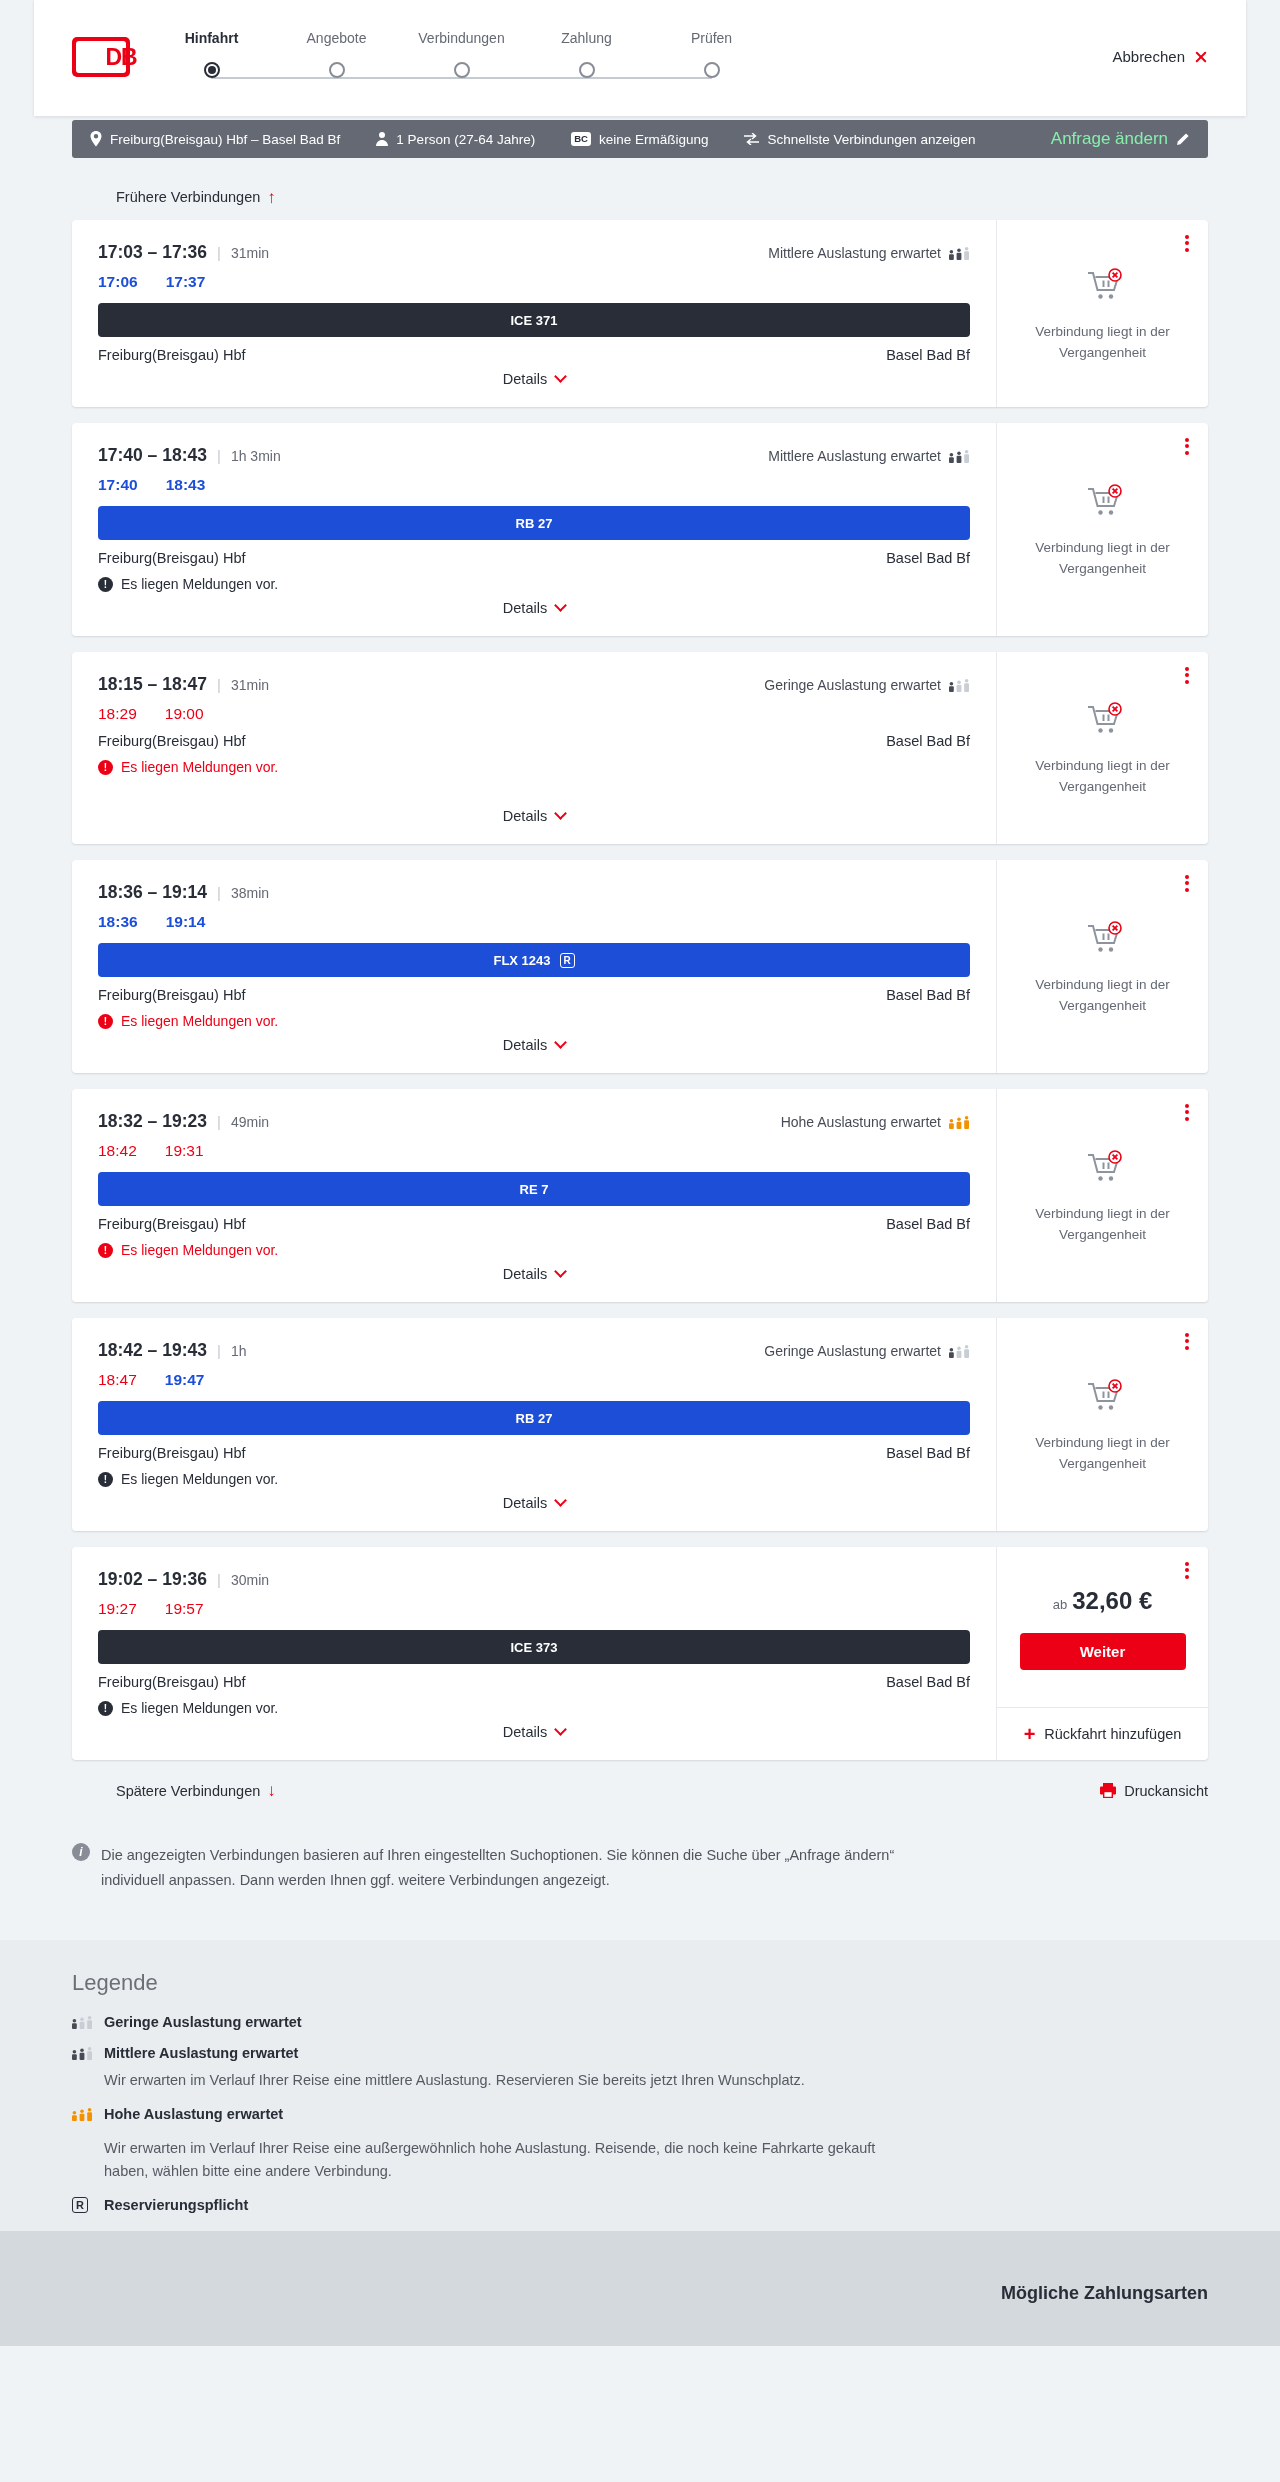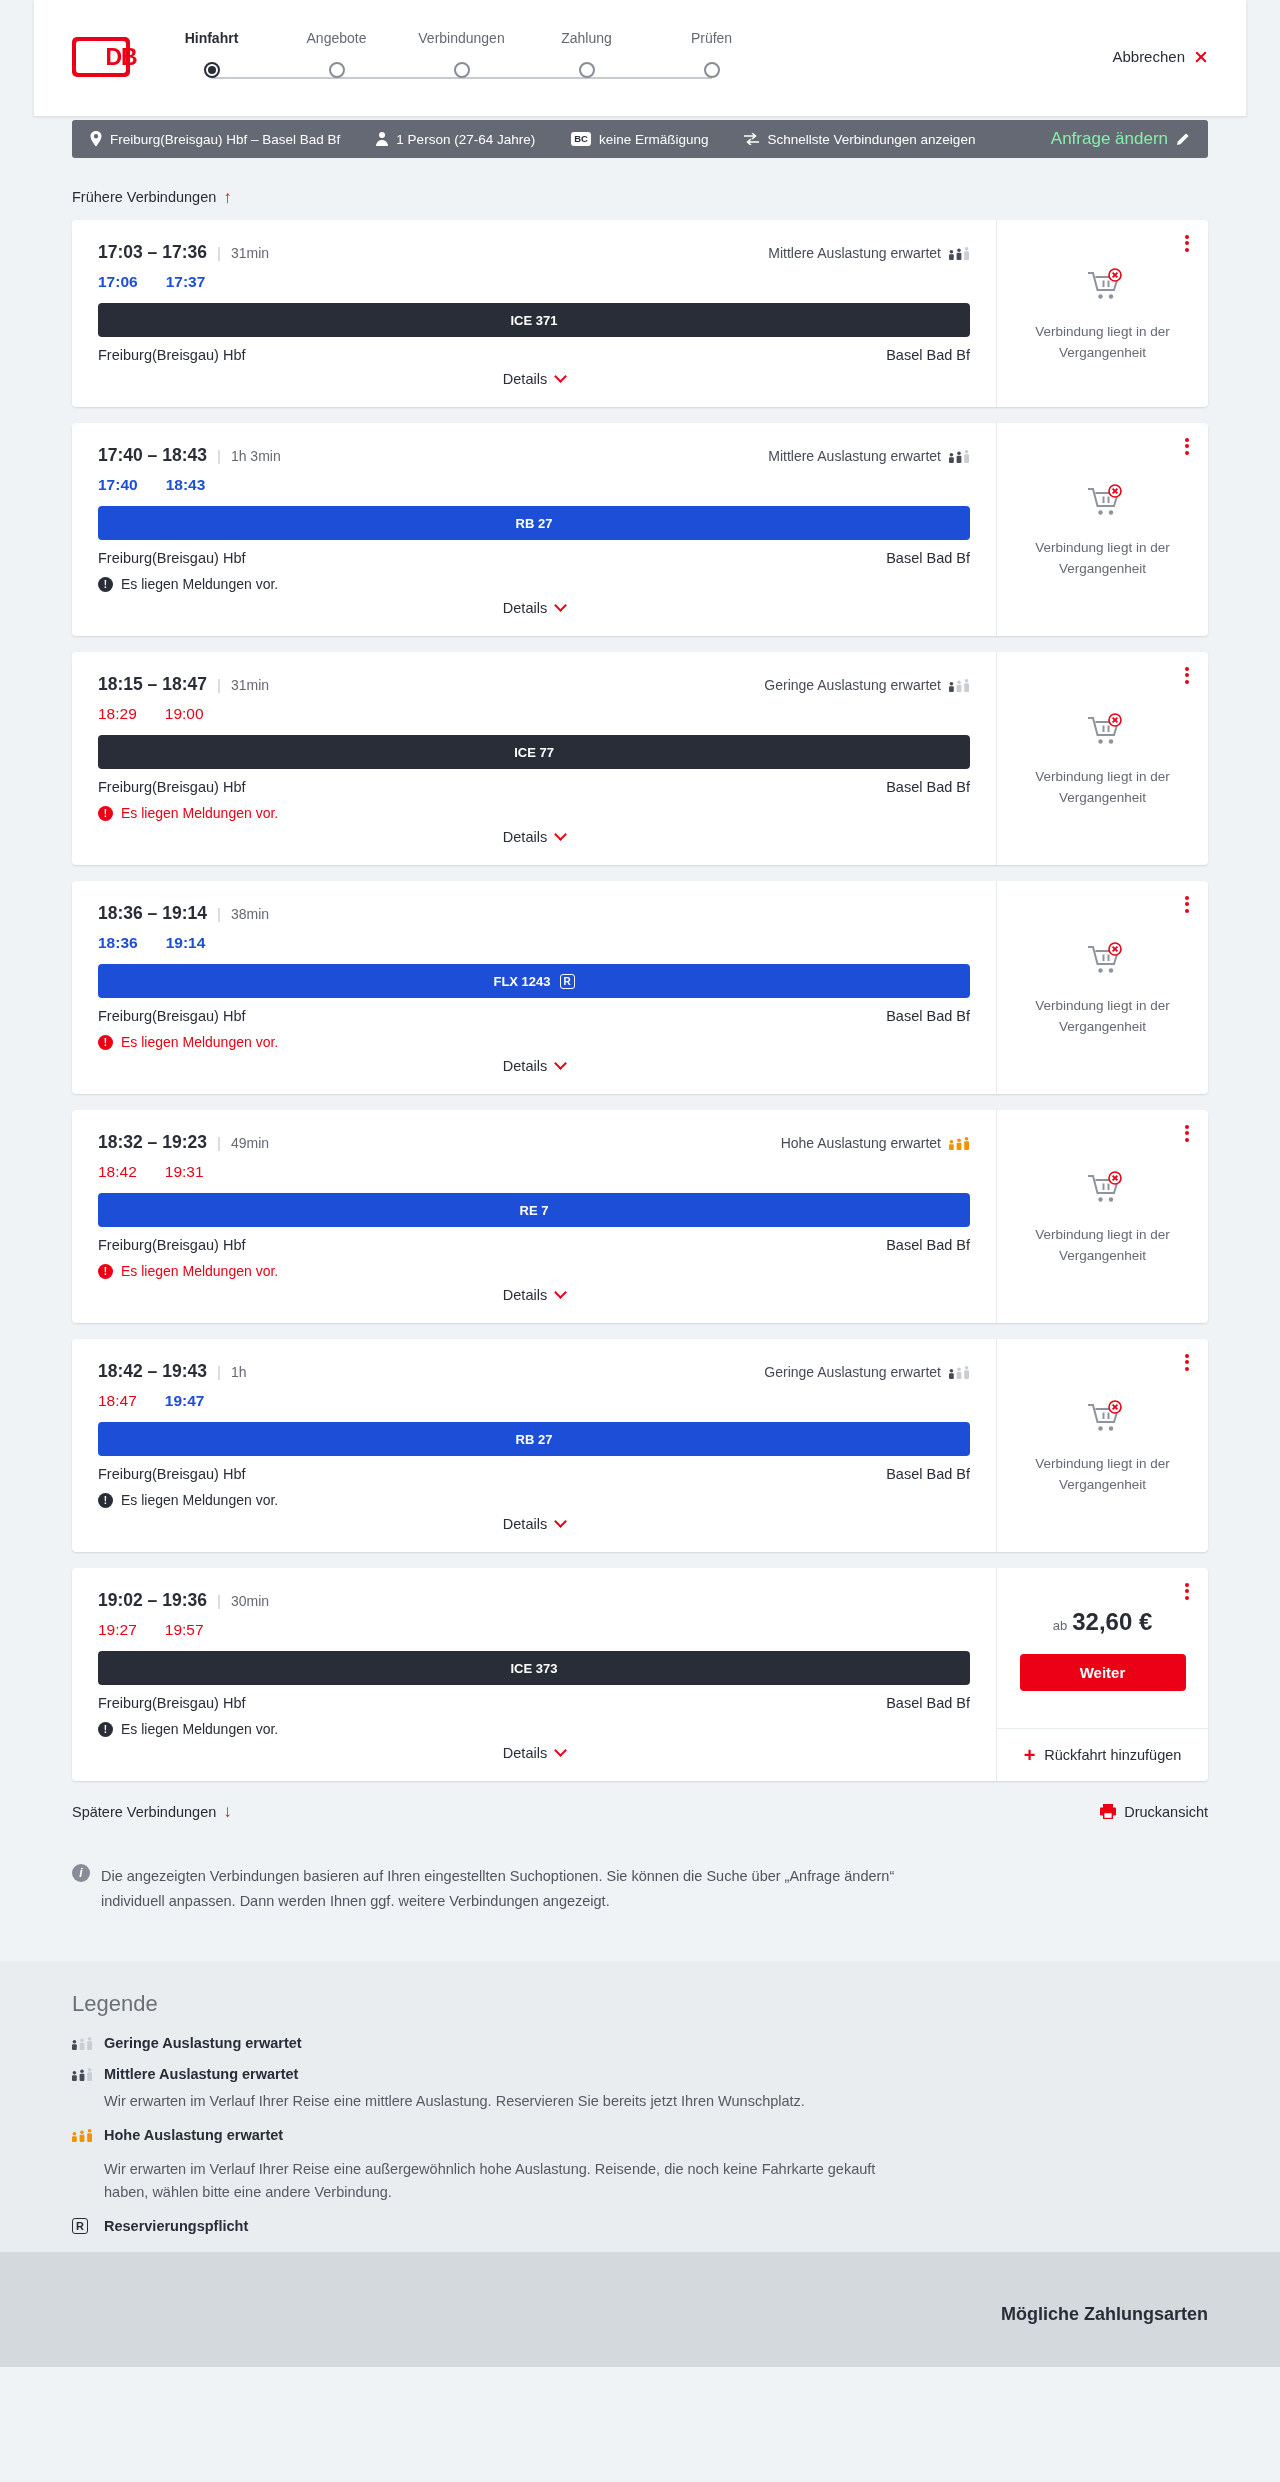--- a/index.html
+++ b/index.html
@@ -2,21 +2,21 @@
 <html lang="de"><head>
 <meta charset="utf-8">
 <style>
   * { box-sizing: border-box; margin: 0; padding: 0; }
   html, body { width: 1280px; }
   body {
     font-family: "Liberation Sans", "DejaVu Sans", sans-serif;
     background: #f0f3f5;
     color: #282d37;
   }
-  a { text-decoration: none; color: inherit; cursor: pointer; }
+  a { text-decoration: none; color: inherit; cursor: pointer; margin-left: 44px; }
   button { font-family: inherit; cursor: pointer; background: none; border: none; }
 
   
   .header-card {
     margin: 0 34px; height: 116px; background: #fff; position: relative;
     box-shadow: 0 1px 3px rgba(40,45,55,.12);
   }
   .db-logo {
     position: absolute; left: 38px; top: 37px; width: 58px; height: 40px;
     background: #ec0016; border-radius: 5px;
@@ -378,23 +378,20 @@
                     <rect x="7.6" y="6.7" width="4.8" height="7.3" rx="1" fill="#c9ced4"></rect>
                     <circle cx="17.599999999999998" cy="2.8" r="1.8" fill="#c9ced4"></circle>
                     <rect x="15.2" y="5.2" width="4.8" height="8.8" rx="1" fill="#c9ced4"></rect>
                   </svg>
        </span>
          </div>
          <div class="row2">
            <span class="rt-delayed">18:29</span>
            <span class="rt-delayed">19:00</span>
          </div>
-         <div class="trainbar dark">
-           <span>ICE 77</span>
-         </div>
          <div class="stations">
            <span>Freiburg(Breisgau) Hbf</span>
            <span>Basel Bad Bf</span>
          </div>
          <div class="msg alert">
          <span class="msg-dot">!</span>
          <span>Es liegen Meldungen vor.</span>
        </div>
          <button class="details-btn">
            <span>Details</span>

